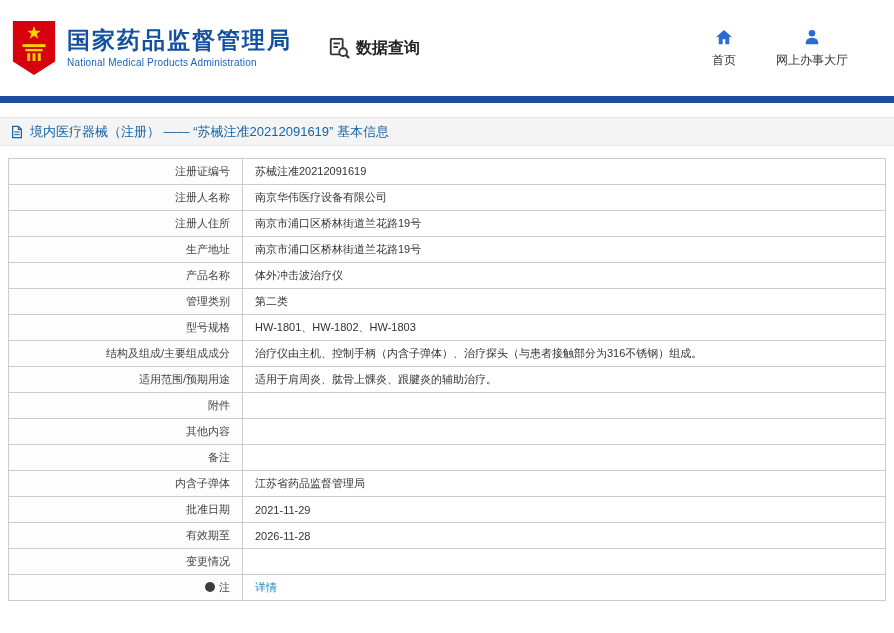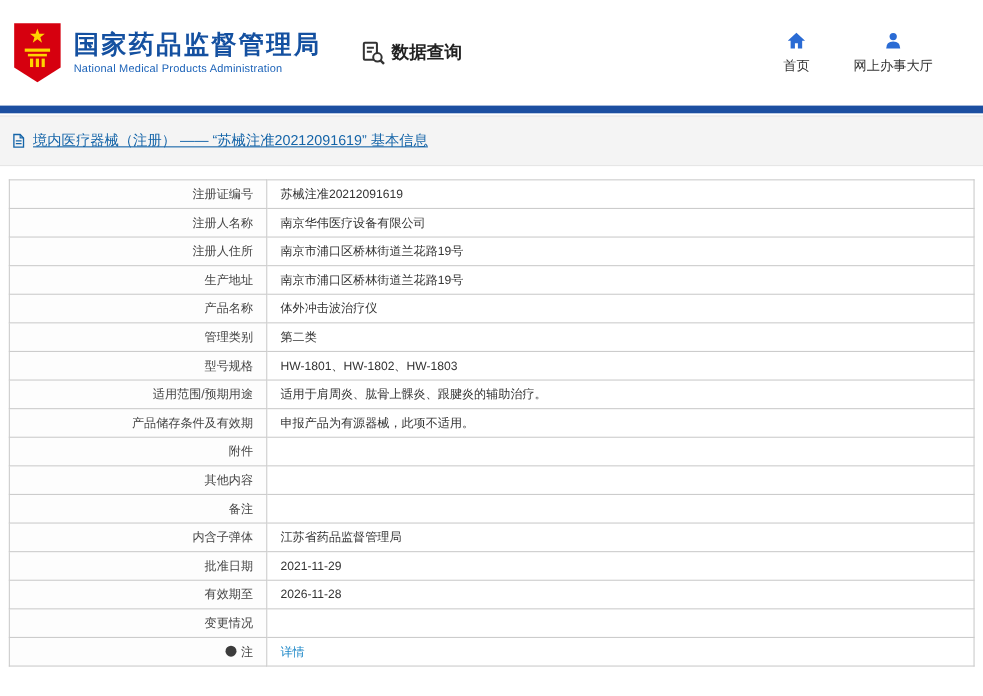--- a/index.html
+++ b/index.html
@@ -60,32 +60,31 @@
     color: #333;
     text-decoration: none;
     cursor: pointer;
   }
 
   
   .blue-bar { height: 7px; background: #1c4fa1; }
 
   
   .breadcrumb {
-    margin-top: 2px;
-    height: 46px;
+    margin-top: 14px;
+    height: 29px;
     background: #f4f4f4;
     border-top: 1px solid #e6e6e6;
     border-bottom: 1px solid #e6e6e6;
     display: flex;
     align-items: center;
     gap: 6px;
     padding-left: 10px;
     color: #1464a8;
     font-size: 13px;
-    text-decoration: underline;
   }
 
   
   .table-wrap { padding: 12px 8px 6px 8px; }
   table.info {
     width: 100%;
     border-collapse: collapse;
     font-size: 11px;
     table-layout: fixed;
   }
@@ -199,26 +198,26 @@
         </tr>
         <tr>
           <td class="label-cell">管理类别</td>
           <td class="value-cell">第二类</td>
         </tr>
         <tr>
           <td class="label-cell">型号规格</td>
           <td class="value-cell">HW-1801、HW-1802、HW-1803</td>
         </tr>
         <tr>
+          <td class="label-cell">结构及组成/主要组成成分</td>
+          <td class="value-cell">治疗仪由主机、控制手柄（内含子弹体）、治疗探头（与患者接触部分为316不锈钢）组成。</td>
+        </tr>
+        <tr>
           <td class="label-cell">适用范围/预期用途</td>
           <td class="value-cell">适用于肩周炎、肱骨上髁炎、跟腱炎的辅助治疗。</td>
-        </tr>
-        <tr>
-          <td class="label-cell">产品储存条件及有效期</td>
-          <td class="value-cell">申报产品为有源器械，此项不适用。</td>
         </tr>
         <tr>
           <td class="label-cell">附件</td>
           <td class="value-cell"></td>
         </tr>
         <tr>
           <td class="label-cell">其他内容</td>
           <td class="value-cell"></td>
         </tr>
         <tr>

